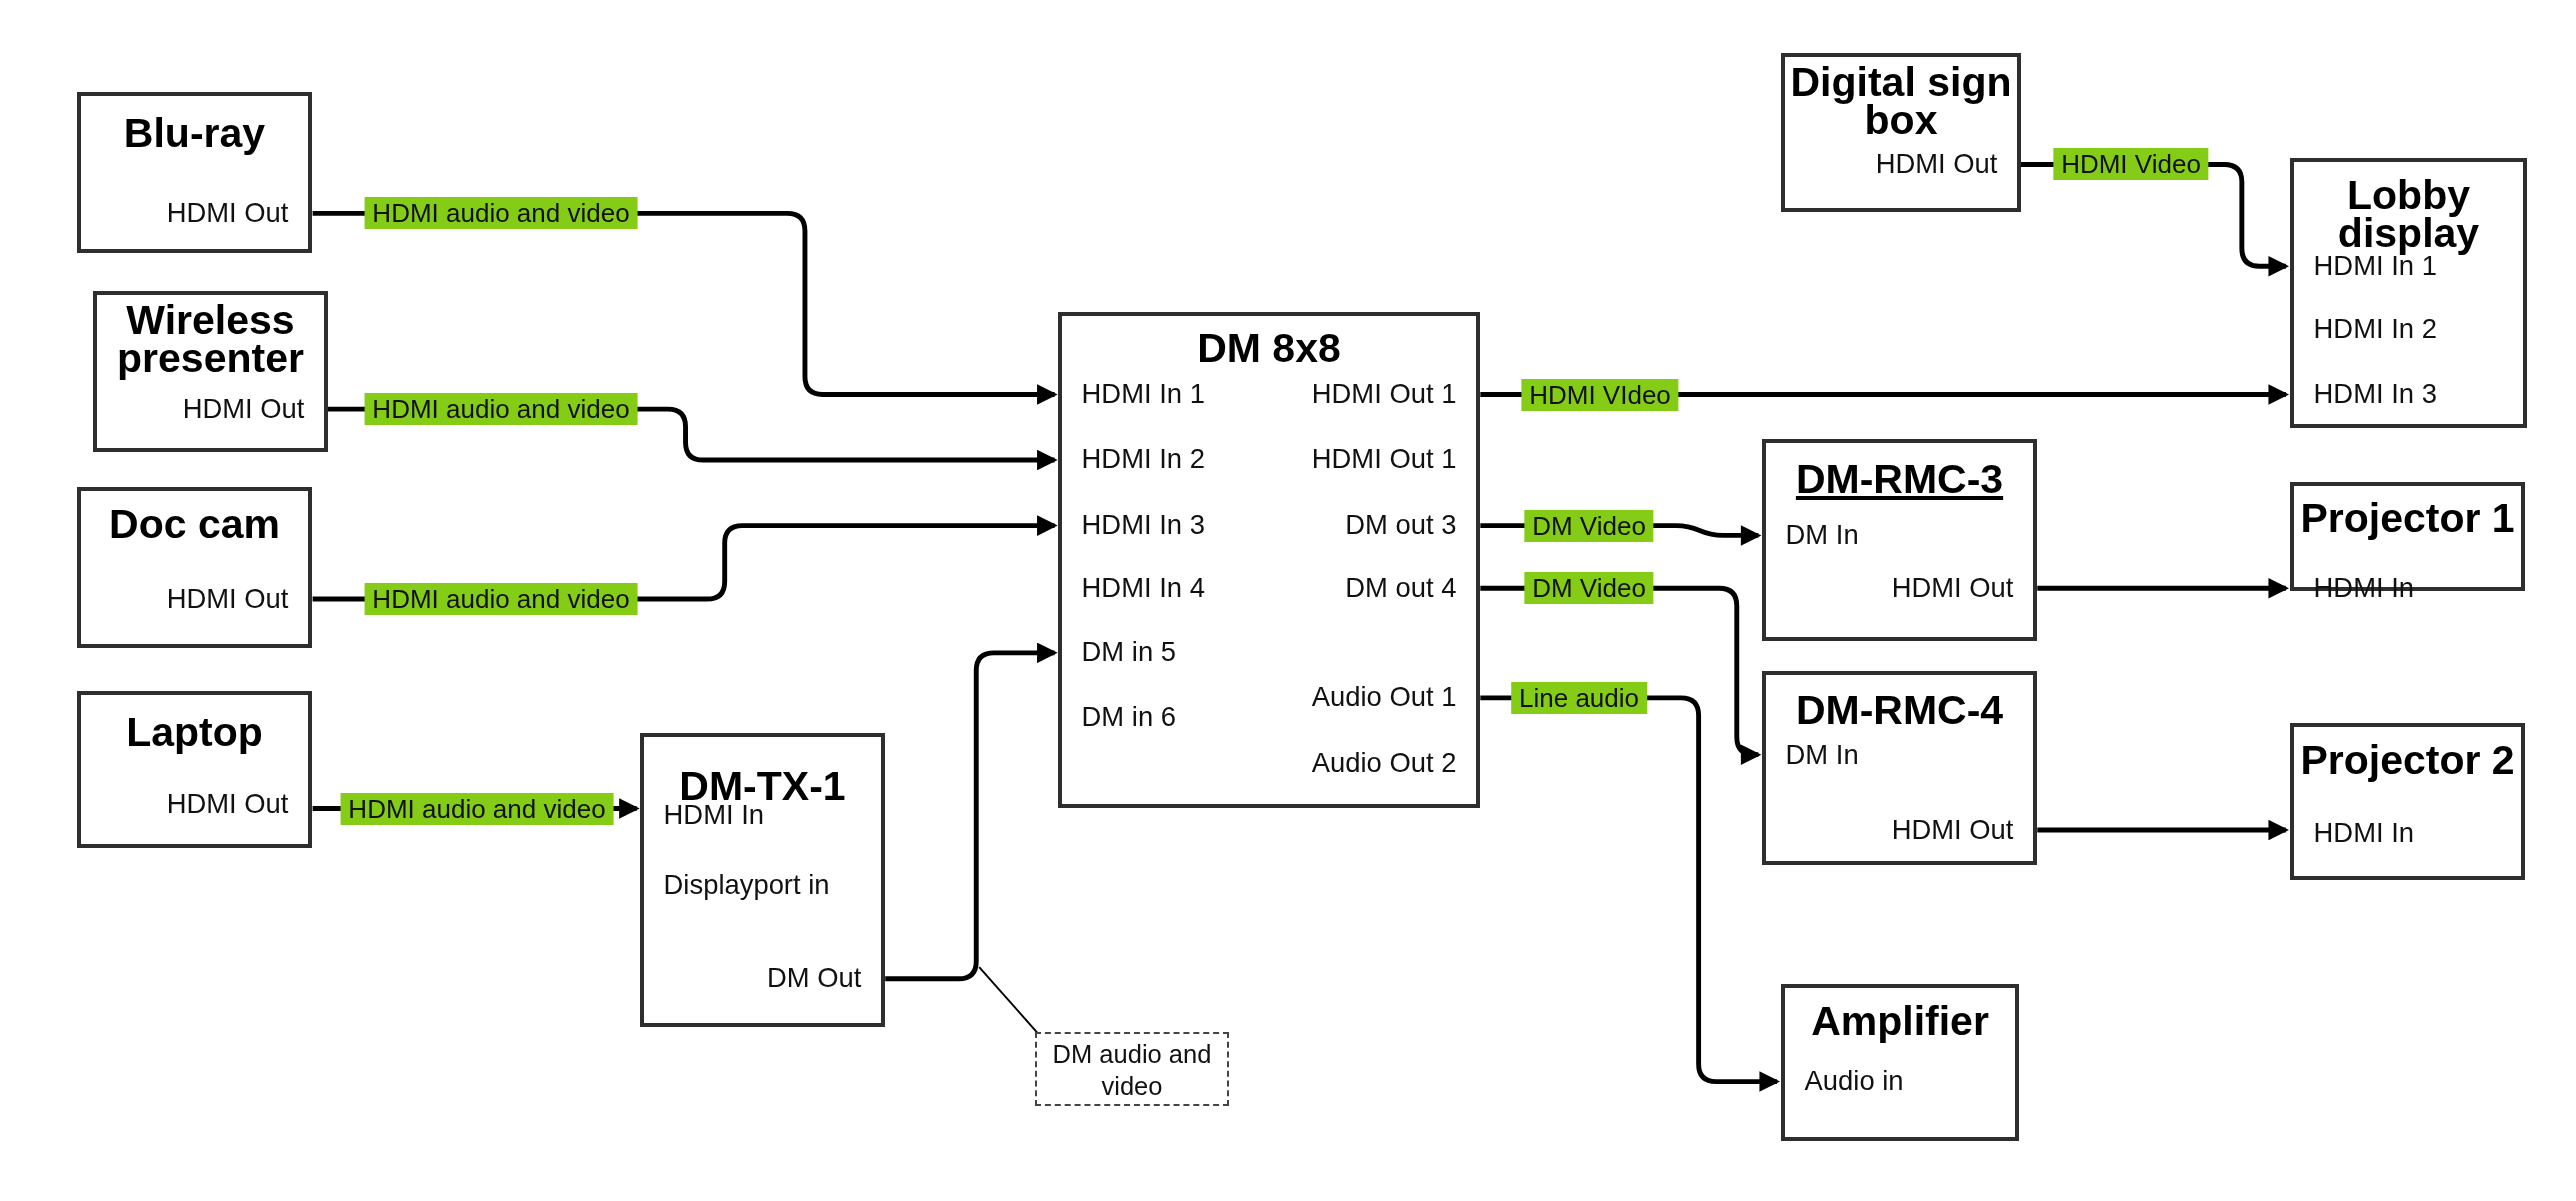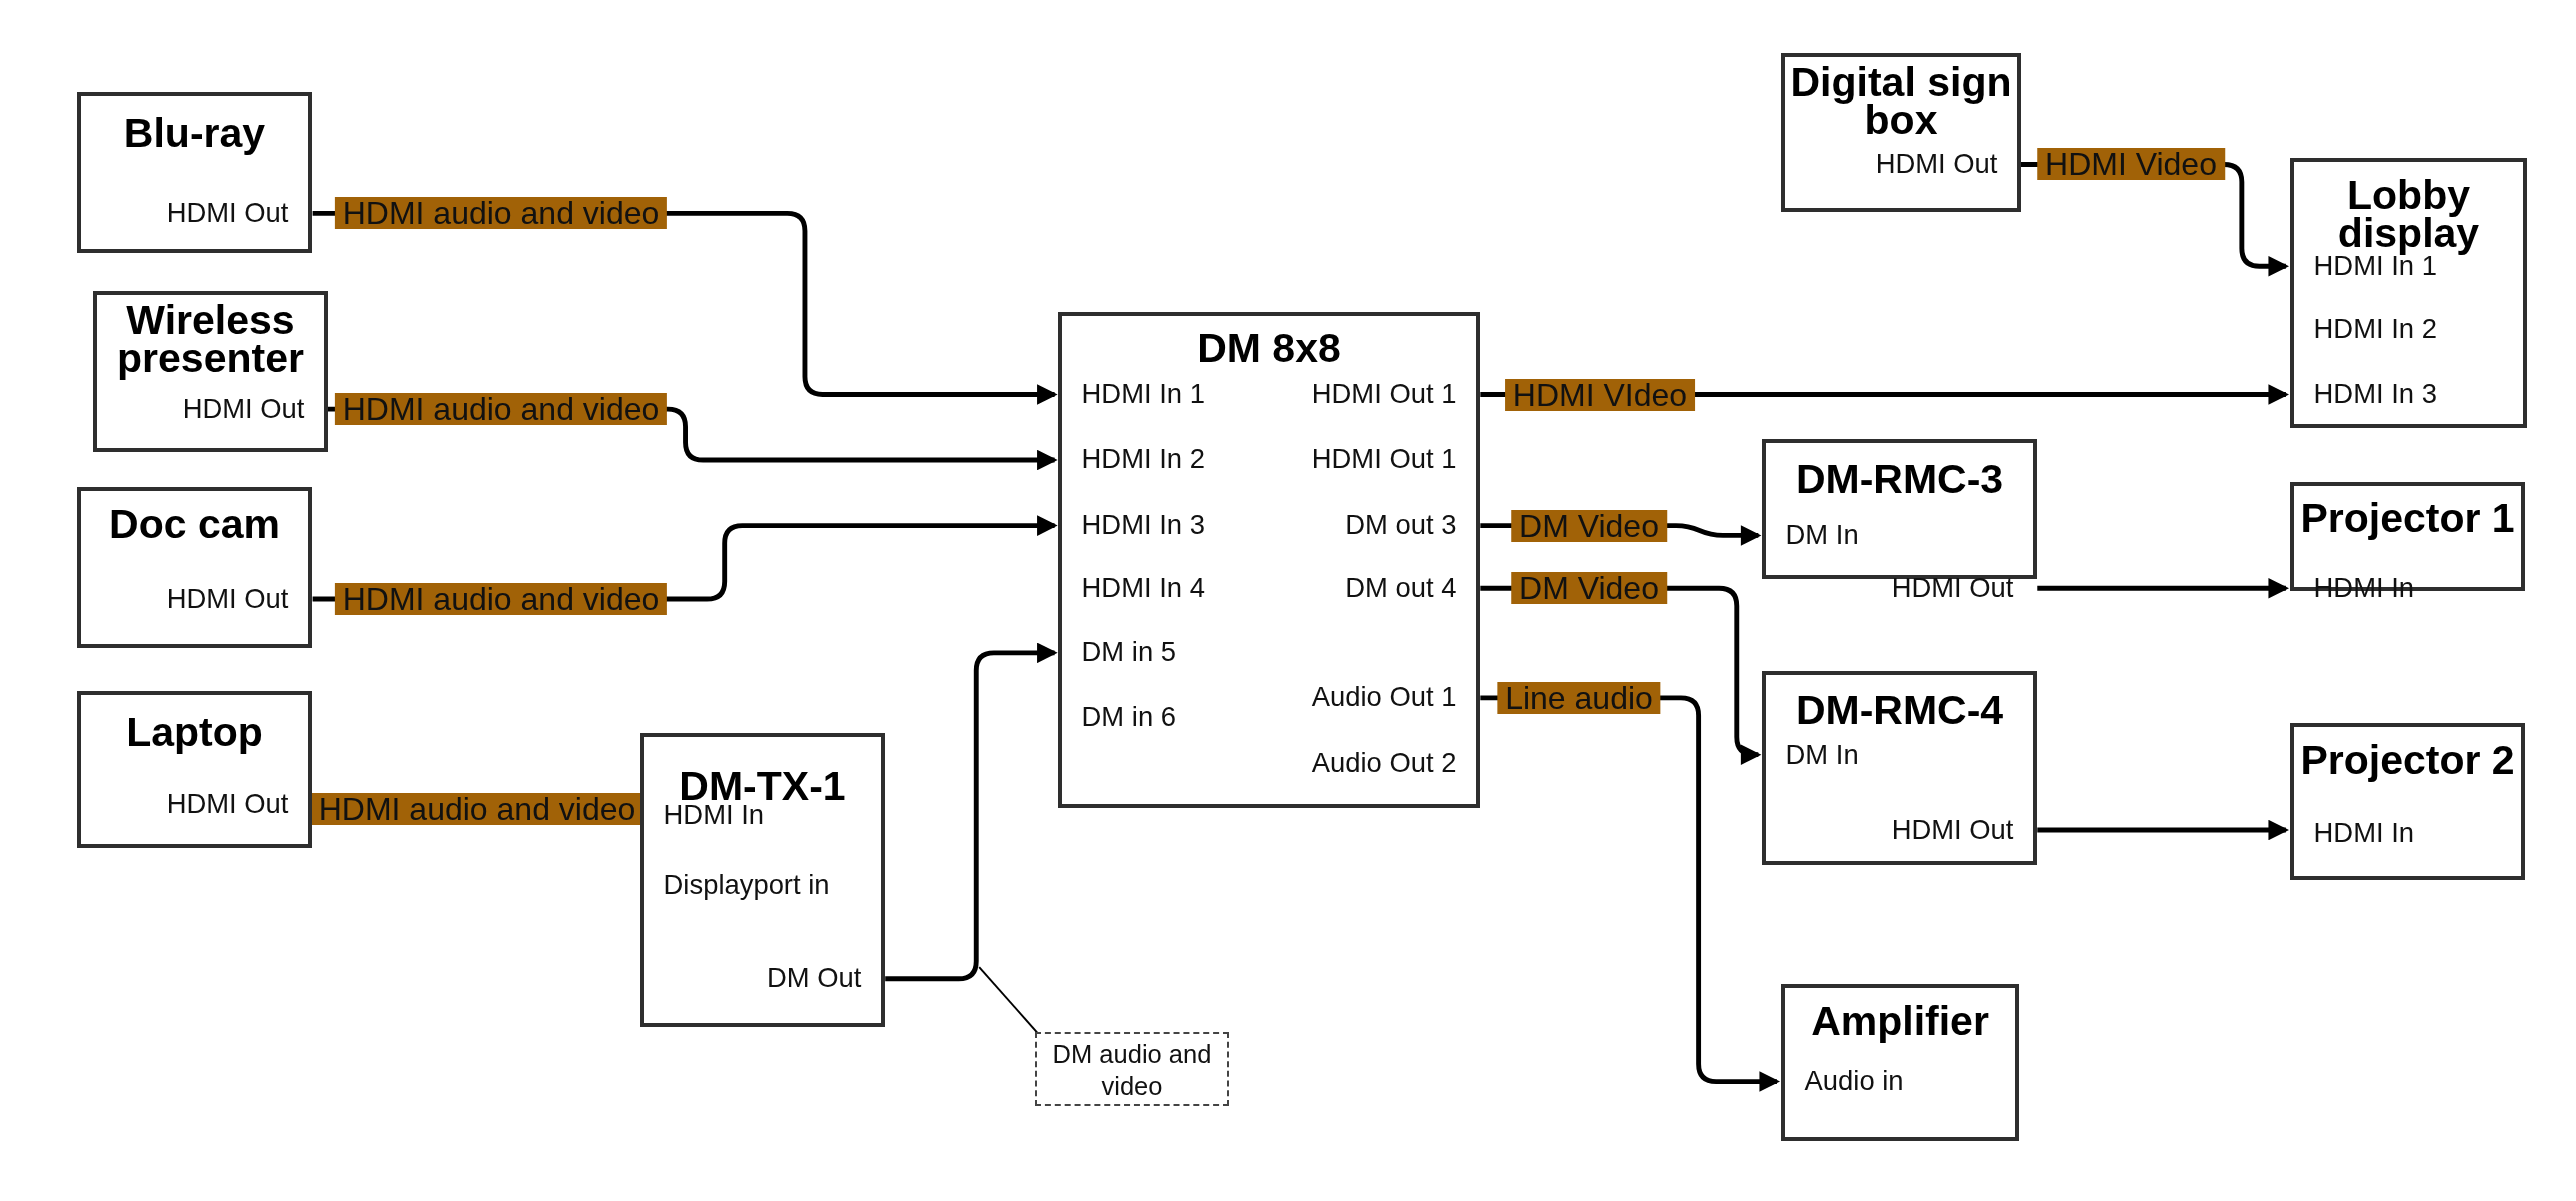--- a/index.html
+++ b/index.html
@@ -4,22 +4,22 @@
 <style>
   html,body{margin:0;padding:0;background:#ffffff;}
   body{font-family:"Liberation Sans", sans-serif; color:#000;}
   #diagram{position:relative;overflow:hidden;background:#fff;}
   #wires-svg{position:absolute;left:0;top:0;}
   .node{position:absolute;box-sizing:border-box;border:4.9px solid #2e2e2e;background:#fff;}
   .node-title{font-weight:bold;font-size:41px;line-height:38px;text-align:center;color:#000;}
   .port{position:absolute;font-size:27.4px;line-height:33px;white-space:nowrap;color:#111;}
   .port.left{left:19.6px;}
   .port.right{right:19.6px;}
-  .wire-label{position:absolute;transform:translate(-50%,-50%);background:#a16207;
-    padding:1px 7.8px;font-size:32px;line-height:30px;white-space:nowrap;color:#111;}
+  .wire-label{position:absolute;transform:translate(-50%,-50%);background:#84cc16;
+    padding:1px 7.8px;font-size:26px;line-height:30px;white-space:nowrap;color:#111;}
   .note{position:absolute;box-sizing:border-box;border:2px dashed #444;background:#fff;
     font-size:25.5px;line-height:32px;text-align:center;padding-top:3.9px;color:#111;}
 </style>
 </head>
 <body>
 
 <div id="diagram" style="width: 2576px; height: 1201px;">
     <svg id="wires-svg" width="2576" height="1201" viewBox="0 0 2631 1227">
       <defs>
         <marker id="arrowhead" viewBox="0 0 10 10" refX="8.5" refY="5" markerWidth="5" markerHeight="4.2" orient="auto-start-reverse">
@@ -108,21 +108,21 @@
     </div>
     <div class="node" style="left: 2290px; top: 158px; width: 237px; height: 270px; border-color: rgb(46, 46, 46);">
       <div class="node-title" style="margin-top: 13.7px;">
         <div>Lobby</div>
         <div>display</div>
       </div>
       <span class="port left" style="top: 87px;">HDMI In 1</span>
       <span class="port left" style="top: 150px;">HDMI In 2</span>
       <span class="port left" style="top: 215px;">HDMI In 3</span>
     </div>
-    <div class="node" style="left: 1762px; top: 439px; width: 275px; height: 140px; border-color: rgb(46, 46, 46);">
+    <div class="node" style="left: 1762px; top: 439px; width: 275px; height: 202px; border-color: rgb(46, 46, 46); text-decoration: underline;">
       <div class="node-title" style="margin-top: 16.6px;">
         <div>DM-RMC-3</div>
       </div>
       <span class="port left" style="top: 75px;">DM In</span>
       <span class="port right" style="top: 128px;">HDMI Out</span>
     </div>
     <div class="node" style="left: 2290px; top: 482px; width: 235px; height: 109px; border-color: rgb(46, 46, 46);">
       <div class="node-title" style="margin-top: 12.7px;">
         <div>Projector 1</div>
       </div>

